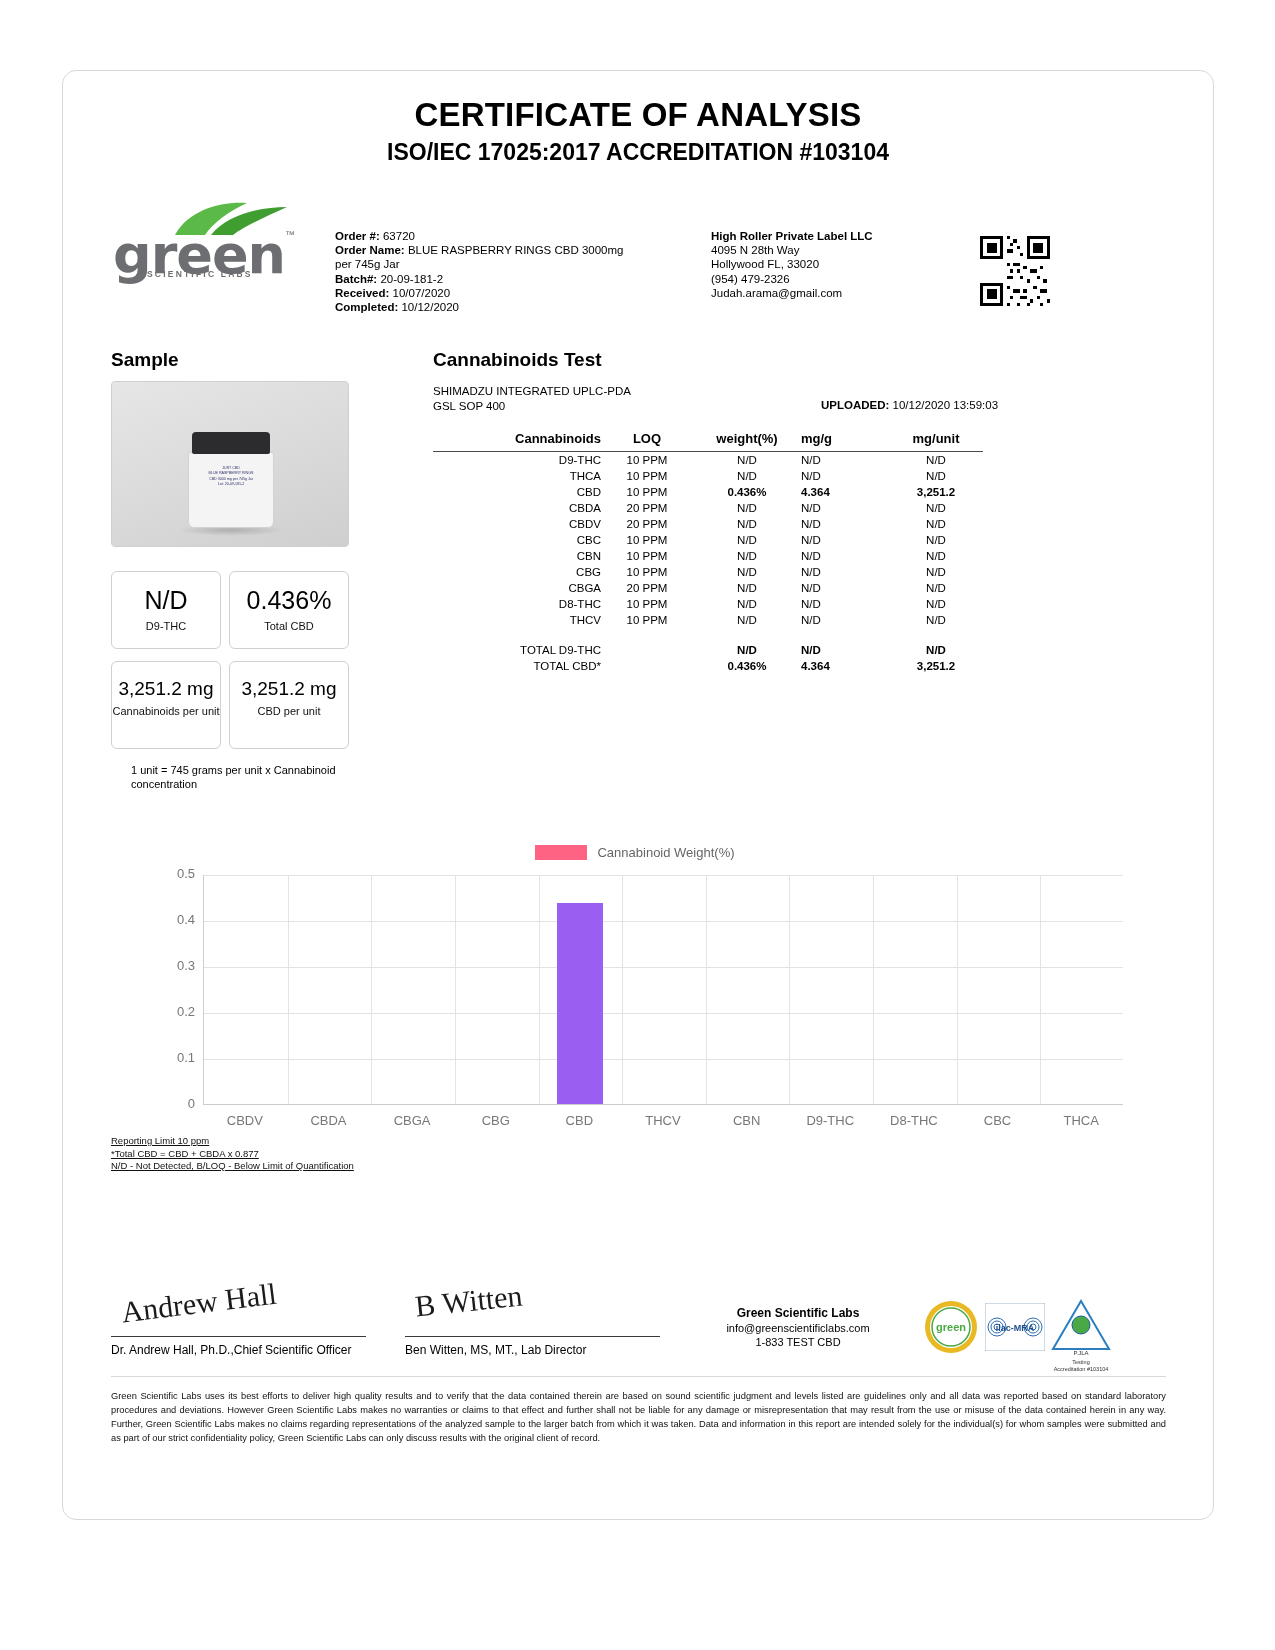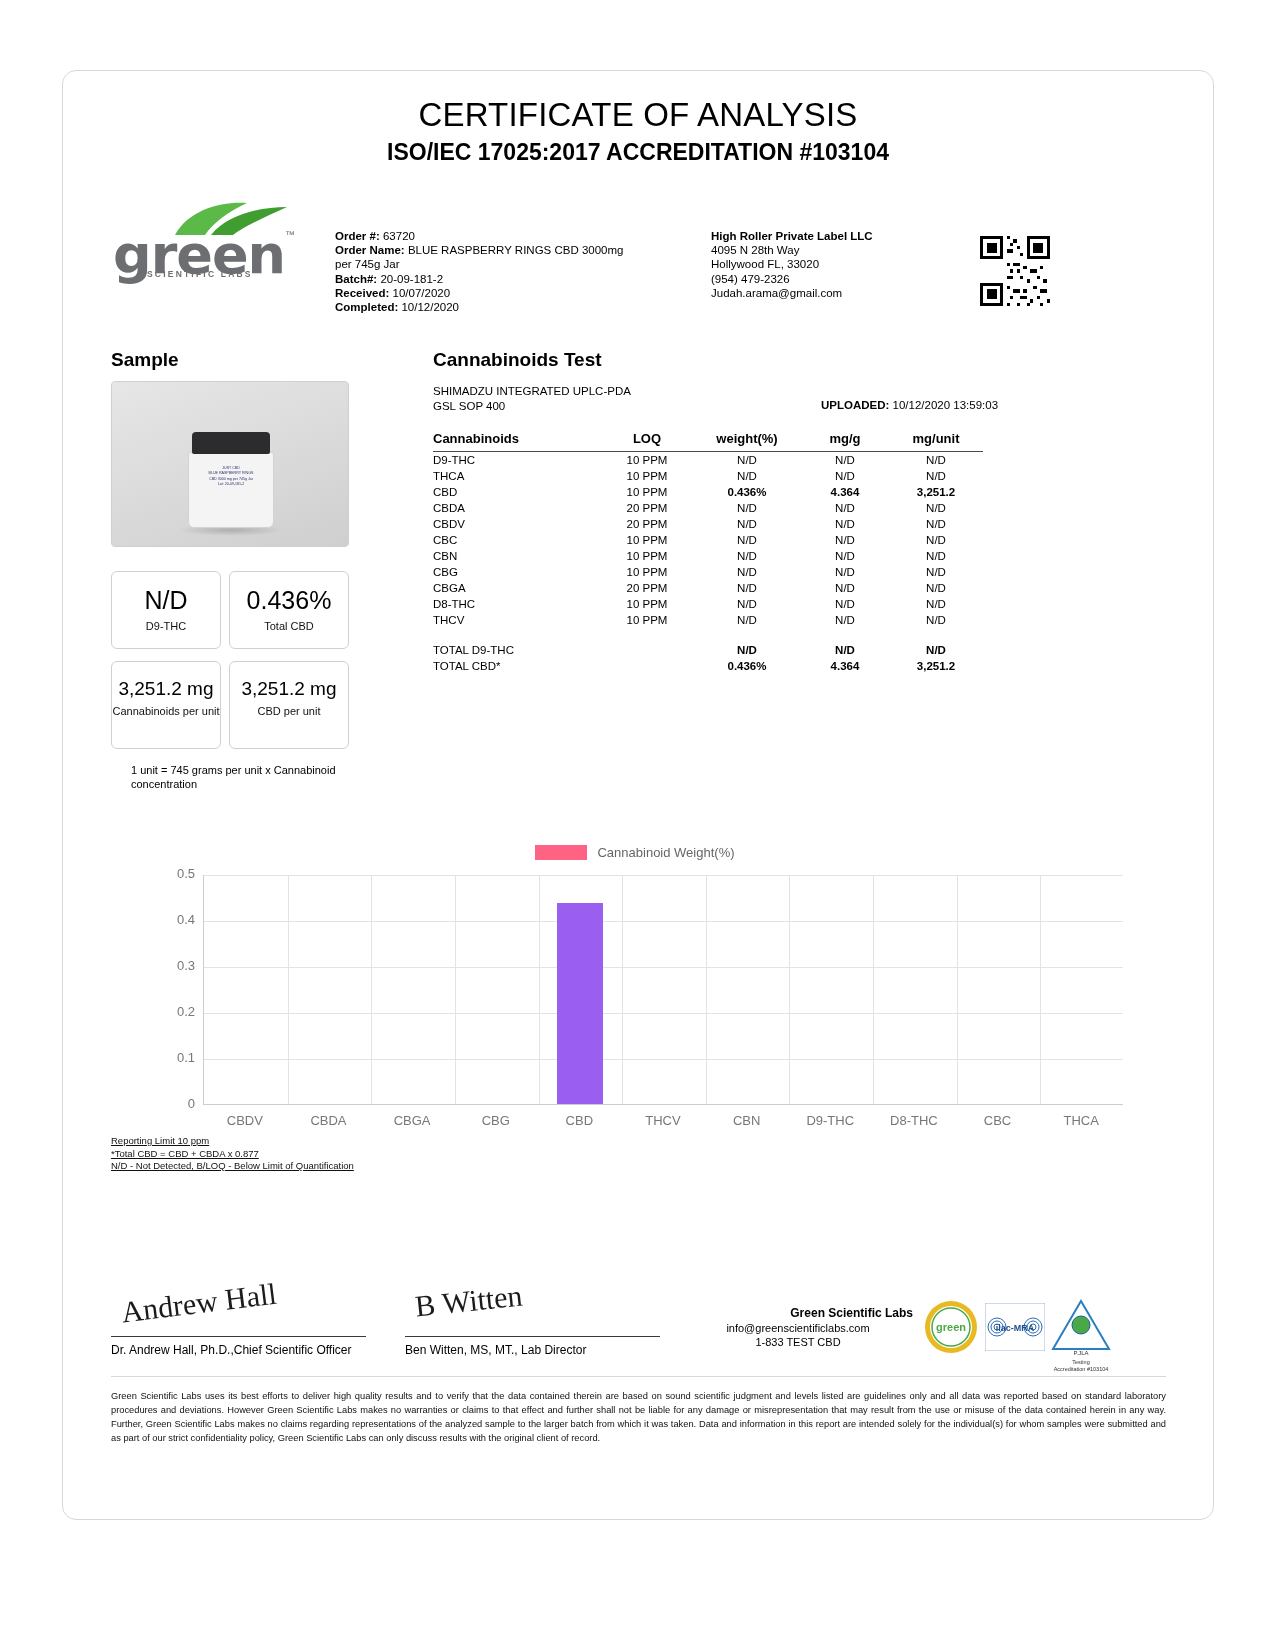--- a/index.html
+++ b/index.html
@@ -17,21 +17,21 @@
     background:#fff;
     border:1px solid #d8d8d8;
     border-radius:14px;
     overflow:hidden;
   }
   .inner { position:relative; width:100%; height:100%; }
 
   
   .title1 {
     position:absolute; left:0; top:25px; width:100%;
-    text-align:center; font-size:33px; font-weight:normal; letter-spacing:0.2px;
+    text-align:center; font-size:33px; font-weight:bold; letter-spacing:0.2px;
   }
   .title2 {
     position:absolute; left:0; top:68px; width:100%;
     text-align:center; font-size:23px; font-weight:bold;
   }
 
   
   .logo { position:absolute; left:50px; top:136px; width:190px; height:70px; }
   .logo .word {
     position:absolute; left:0; top:16px;
@@ -111,24 +111,24 @@
   .uploaded b { font-weight:bold; }
 
   table.cann {
     position:absolute; left:370px; top:360px; width:550px;
     border-collapse:collapse; font-size:11.5px;
   }
   table.cann th {
     font-size:13px; font-weight:bold; padding:0 0 5px 0; border-bottom:1px solid #4b4b4b;
   }
   table.cann td { padding:2px 0; }
-  table.cann .c0 { text-align:left;  width:168px; }
+  table.cann .c0 { text-align:right;  width:168px; }
   table.cann .c1 { text-align:center; width:92px; }
   table.cann .c2 { text-align:center; width:108px; }
-  table.cann .c3 { text-align:center; width:88px; }
+  table.cann .c3 { text-align:left; width:88px; }
   table.cann .c4 { text-align:center; width:94px; }
   table.cann tr.spacer td { height:14px; padding:0; }
   table.cann tr.total td { font-weight:bold; }
   table.cann tr.total td.c0 { font-weight:normal; }
 
   
   .chart { position:absolute; left:48px; top:770px; width:1048px; height:340px; }
   .legend {
     position:absolute; left:0; top:0; width:100%; height:22px;
     display:flex; align-items:center; justify-content:center; gap:10px;
@@ -157,21 +157,21 @@
 
   
   .sigline { position:absolute; height:1px; background:#3a3a3a; }
   .signame { position:absolute; font-size:12px; }
   .sigmark { position:absolute; font-family:"Liberation Serif", serif; color:#1b1b1b; }
 
   .gsl {
     position:absolute; left:620px; top:1235px; width:230px; text-align:center;
     font-size:11px; line-height:14.5px;
   }
-  .gsl .n { font-weight:bold; font-size:12px;text-align:right; }
+  .gsl .n { font-weight:bold; font-size:12px; }
 
   .badges { position:absolute; left:860px; top:1228px; width:190px; height:60px; }
   .badge { position:absolute; text-align:center; }
 
   .disclaimer {
     position:absolute; left:48px; top:1318px; width:1055px;
     font-size:9.3px; line-height:14px; text-align:justify; color:#111;
   }
   .hr { position:absolute; left:48px; top:1305px; width:1055px; height:1px; background:#d9d9d9; }
 </style>

